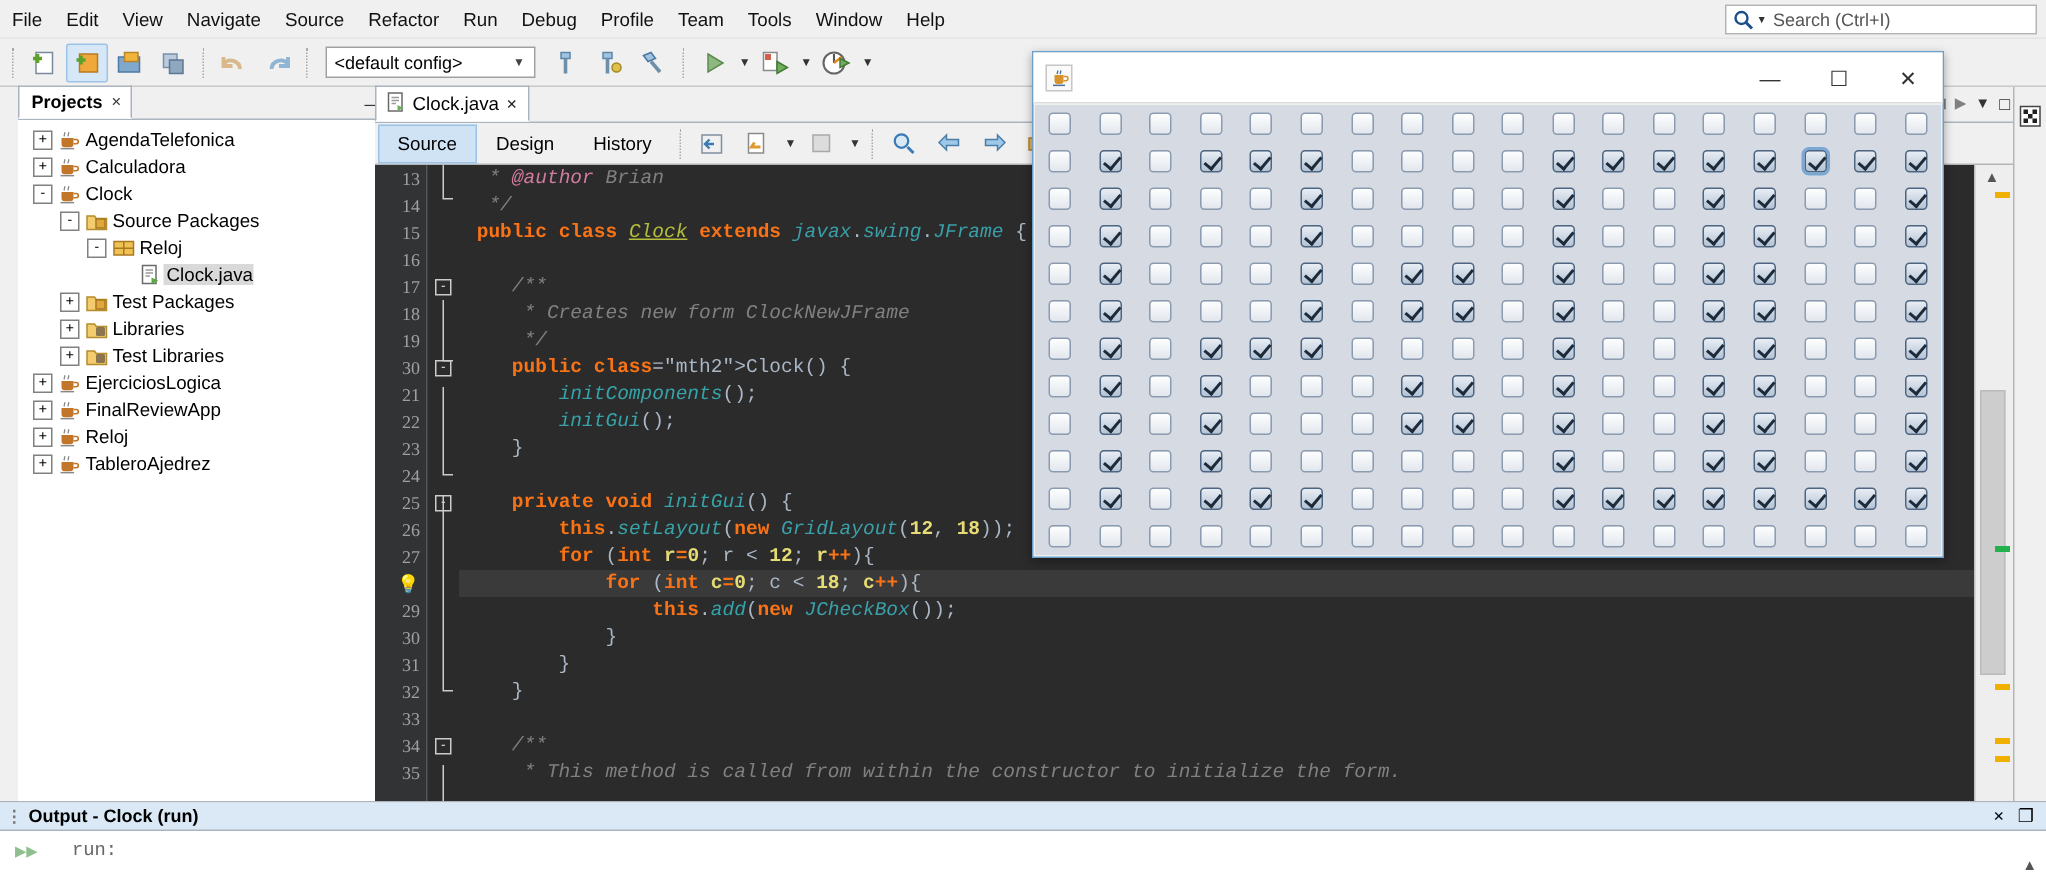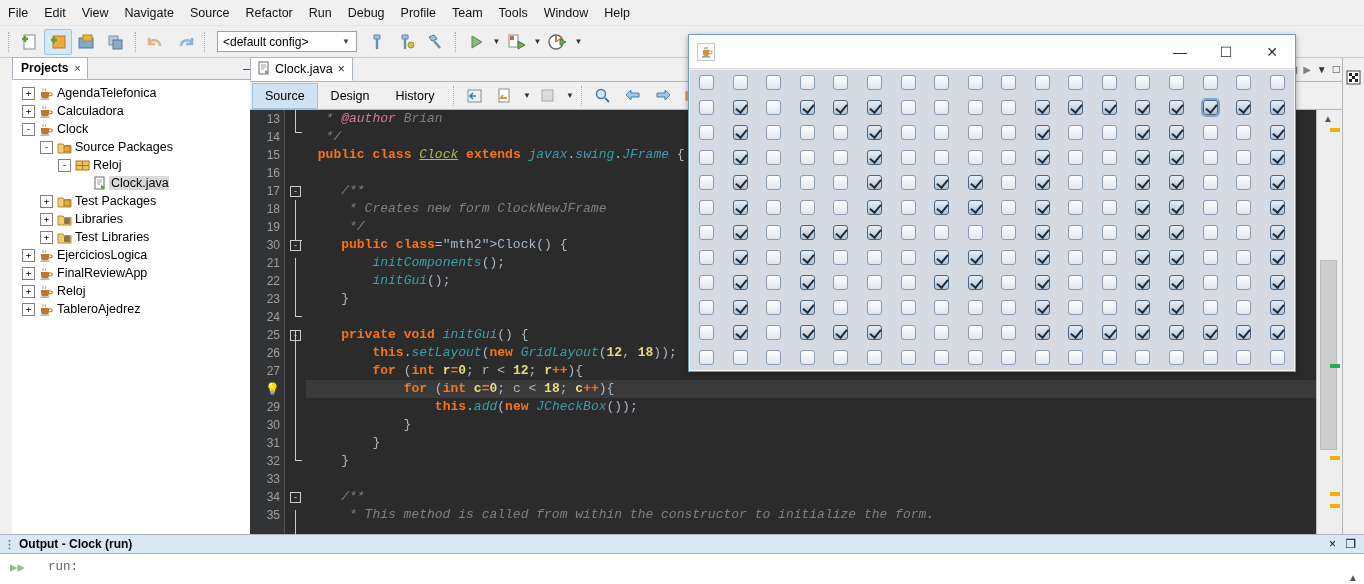--- a/index.html
+++ b/index.html
@@ -120,21 +120,21 @@
     font-size: 12.5px; border: 1px solid transparent;
   }
   .vtab.sel { background: #cfe3f5; border-color: #9cc3e5; }
   .code-wrap {
     position: absolute; left: 0; top: 52px; right: 0; bottom: 0;
     background: #2b2b2b; overflow: hidden;
   }
   .gutter {
     position: absolute; left: 0; top: 0; width: 34px; height: 100%;
     background: #313335; color: #a0a0a0;
-    font-family: Liberation Sans, sans-serif; font-size: 12px;
+    font-family: Liberation Serif, serif; font-size: 12px;
     text-align: right;
   }
   .gline { height: 18px; line-height: 18px; padding-right: 4px; }
   .fold-col {
     position: absolute; left: 34px; top: 0; width: 22px; height: 100%;
     background: #2b2b2b; border-left: 1px solid #555;
   }
   .foldbox {
     position: absolute; left: 5px; width: 11px; height: 11px;
     border: 1px solid #ccc; background: #2b2b2b; color: #ddd;
@@ -269,20 +269,30 @@
         <div class="mi">Source</div>
         <div class="mi">Refactor</div>
         <div class="mi">Run</div>
         <div class="mi">Debug</div>
         <div class="mi">Profile</div>
         <div class="mi">Team</div>
         <div class="mi">Tools</div>
         <div class="mi">Window</div>
         <div class="mi">Help</div>
       </div>
+    <div class="searchbox">
+      <span class="sicon">
+        <svg width="14" height="14" viewBox="0 0 14 14">
+          <circle cx="6" cy="6" r="4" fill="none" stroke="#1c4f8a" stroke-width="1.6"></circle>
+          <line x1="9" y1="9" x2="13" y2="13" stroke="#1c4f8a" stroke-width="2"></line>
+        </svg>
+      </span>
+      <span style="font-size:7px;color:#333;">▼</span>
+      <span class="stext">Search (Ctrl+I)</span>
+    </div>
   </div>
 
   <div class="toolbar">
     <div class="tsep"></div>
     <div class="tbtn">
       <svg width="20" height="20" viewBox="0 0 20 20">
         <rect x="5" y="3" width="11" height="14" fill="#fff" stroke="#7a8a9a"></rect>
         <path d="M3 7h6M6 4v6" stroke="#5ea12a" stroke-width="2.4"></path>
       </svg>
     </div>

